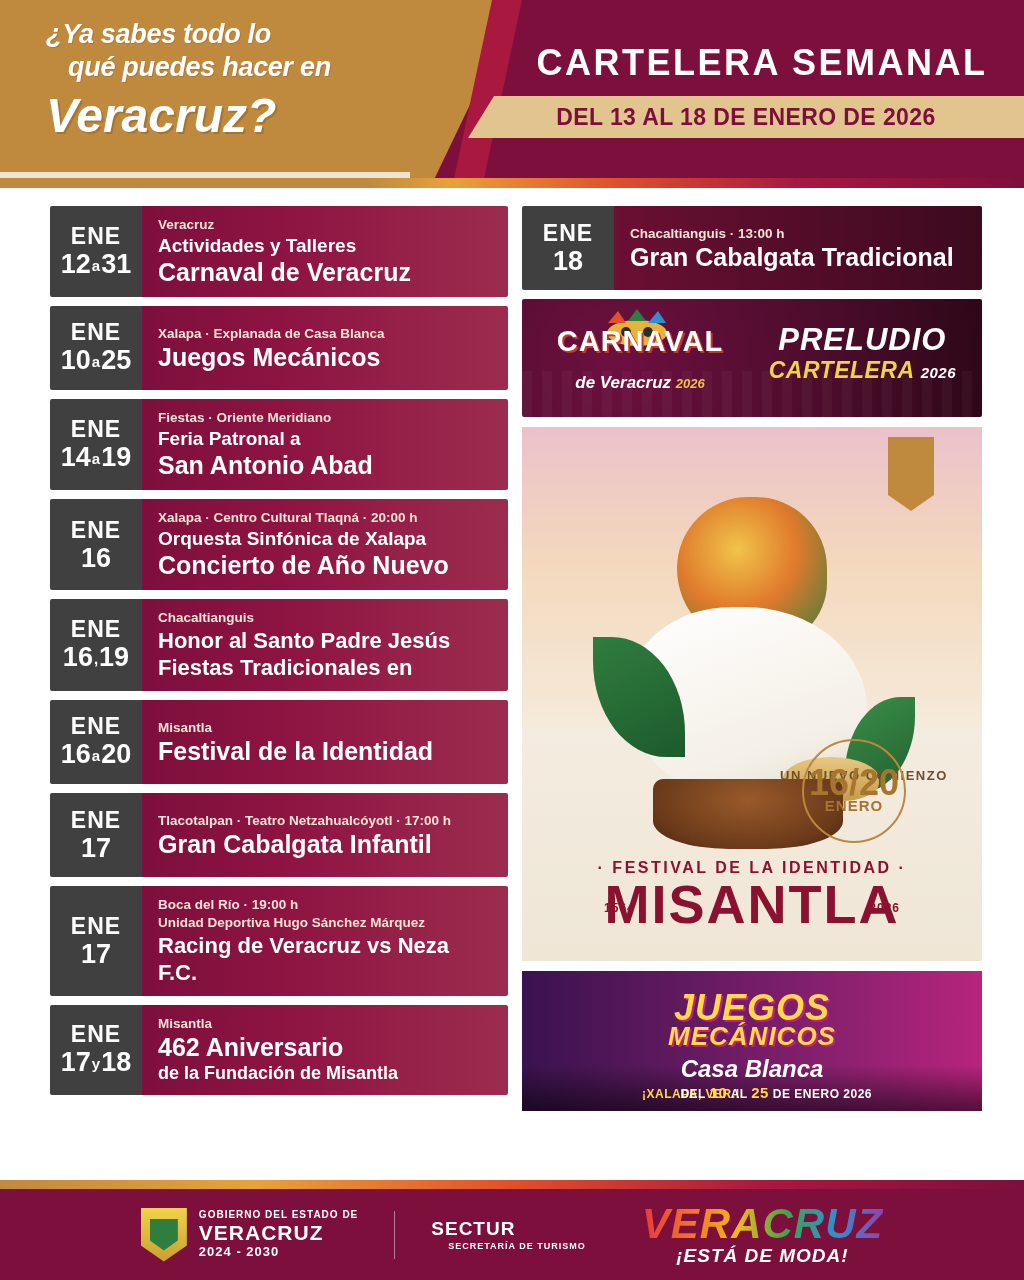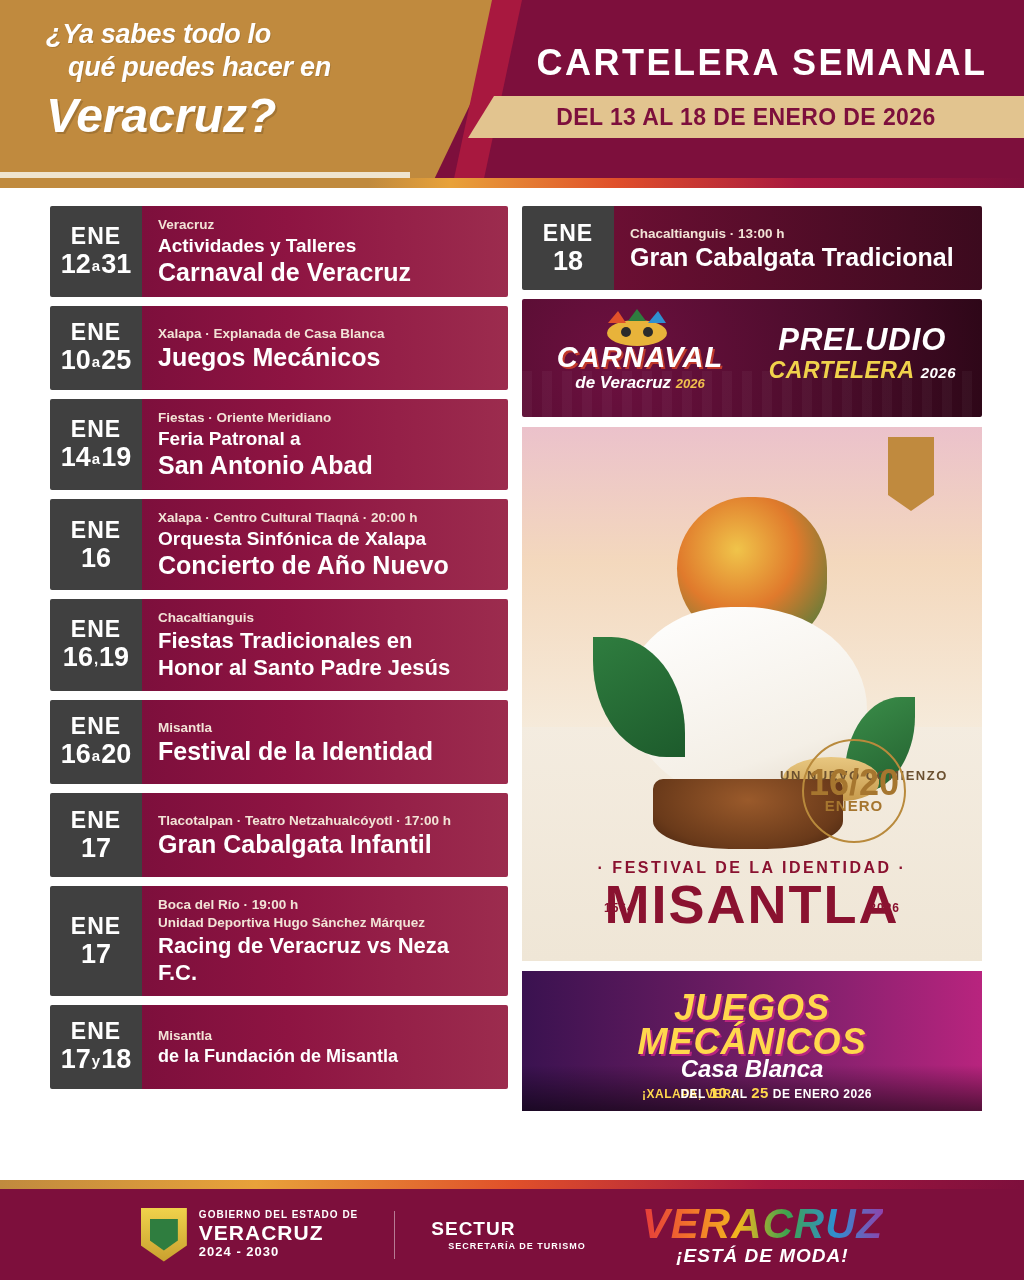--- a/index.html
+++ b/index.html
@@ -216,23 +216,22 @@
     width: 200px; height: 96px;
     display: flex; flex-direction: column; align-items: center; justify-content: center;
   }
   .carnaval-mask {
     position: absolute;
     left: 58px; top: -2px;
     width: 78px; height: 40px;
   }
   .carnaval-word {
     position: absolute;
-    top: 30px; left: 0; width: 200px;
-    text-align: center;
-    font-style: italic;
+    top: 14px; left: 0; width: 200px;
+    text-align: center;
     font-weight: bold;
     font-size: 29px;
     letter-spacing: 1px;
     color: #ffffff;
     text-shadow: 2px 2px 0 #c0392b;
   }
   .carnaval-sub {
     position: absolute;
     top: 62px; left: 0; width: 200px;
     text-align: center;
@@ -385,21 +384,21 @@
     text-align: center;
     font-size: 36px; font-weight: bold;
     font-style: italic;
     color: #ffd84d;
     letter-spacing: 1px;
     text-shadow: 2px 2px 0 #b8247e;
   }
   .juegos-t2 {
     position: absolute; left: 0; top: 50px; width: 100%;
     text-align: center;
-    font-size: 36px; font-weight: bold;
+    font-size: 26px; font-weight: bold;
     font-style: italic;
     color: #ffd84d;
     letter-spacing: 1px;
     text-shadow: 2px 2px 0 #b8247e;
   }
   .juegos-t3 {
     position: absolute; left: 0; top: 84px; width: 100%;
     text-align: center;
     font-style: italic;
     font-size: 24px;
@@ -538,22 +537,22 @@
           </div>
         </div>
 
         <div class="event">
           <div class="ev-date">
             <div class="m">ENE</div>
             <div class="d"><span>16</span><span class="sep">,</span><span>19</span></div>
           </div>
           <div class="ev-body">
             <div class="ev-place">Chacaltianguis</div>
+            <div class="ev-title-sm ev-title">Honor al Santo Padre Jesús</div>
             <div class="ev-title-sm ev-title">Fiestas Tradicionales en</div>
-            <div class="ev-title-sm ev-title">Honor al Santo Padre Jesús</div>
           </div>
         </div>
 
         <div class="event">
           <div class="ev-date">
             <div class="m">ENE</div>
             <div class="d"><span>16</span><span class="sep">a</span><span>20</span></div>
           </div>
           <div class="ev-body">
             <div class="ev-place">Misantla</div>
@@ -584,20 +583,21 @@
           </div>
         </div>
 
         <div class="event">
           <div class="ev-date">
             <div class="m">ENE</div>
             <div class="d"><span>17</span><span class="sep">y</span><span>18</span></div>
           </div>
           <div class="ev-body">
             <div class="ev-place">Misantla</div>
+            <div class="ev-title">462 Aniversario</div>
             <div class="ev-after">de la Fundación de Misantla</div>
           </div>
         </div>
 
       </div>
 
       <div class="col-right">
 
         <div class="event dark">
           <div class="ev-date">

